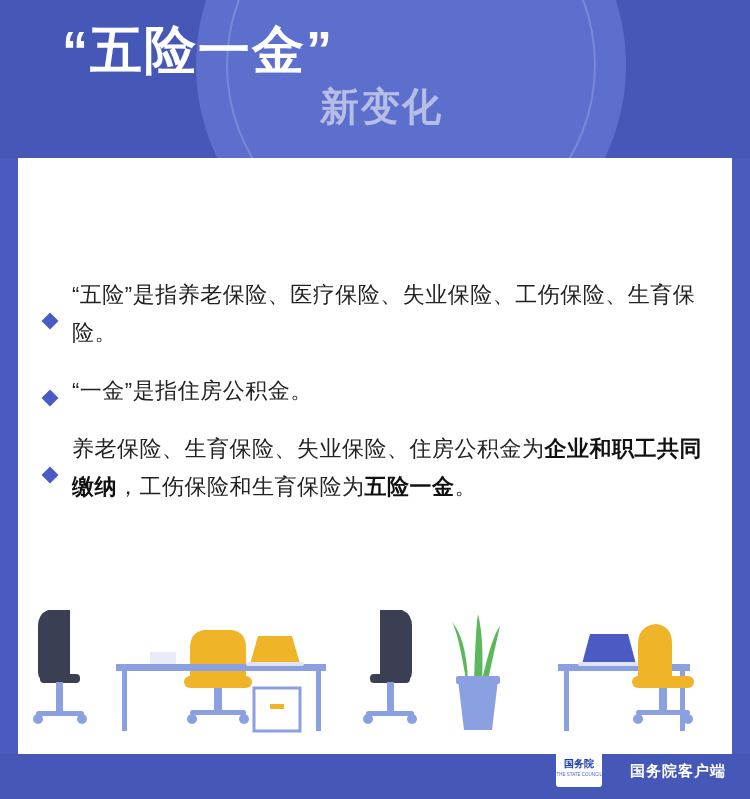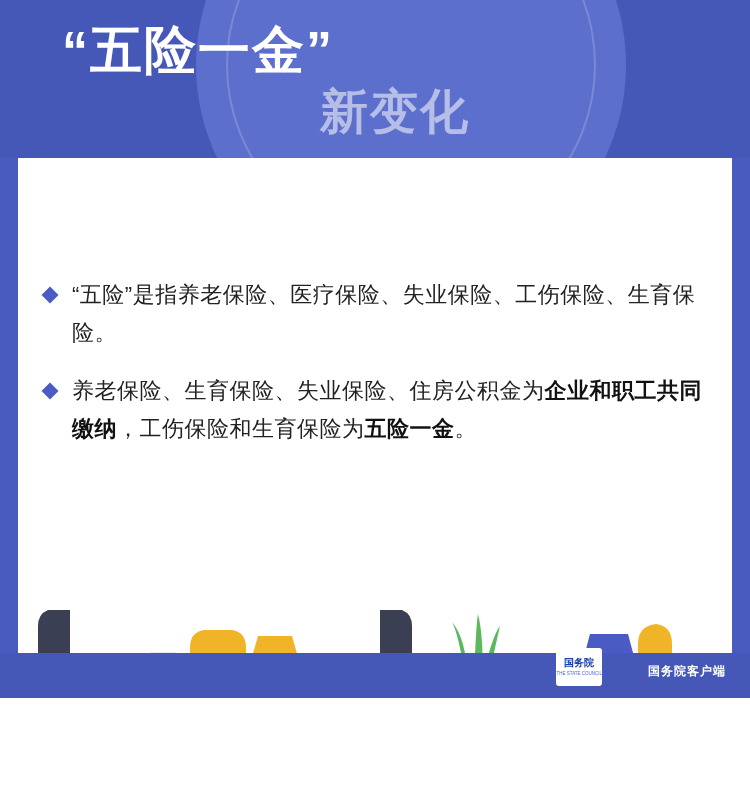--- a/index.html
+++ b/index.html
@@ -4,21 +4,21 @@
 <style>
   * { box-sizing: border-box; margin: 0; padding: 0; }
   html, body {
     width: 750px; height: 799px;
     font-family: "Liberation Sans", "DejaVu Sans", sans-serif;
     background: #ffffff;
     overflow: hidden;
   }
   .page {
     position: relative;
-    width: 750px; height: 698px;
+    width: 750px; height: 799px;
     background: #4a5bbf;
     overflow: hidden;
   }
 
   
   .header {
     position: relative;
     width: 750px; height: 158px;
     background: #4558b8;
     overflow: hidden;
@@ -43,21 +43,21 @@
     font-size: 52px;
     font-weight: bold;
     color: #ffffff;
     letter-spacing: 2px;
     line-height: 1.1;
     white-space: nowrap;
   }
   .header-sub {
     position: absolute;
     left: 320px; top: 86px;
-    font-size: 48px;
+    font-size: 39px;
     font-weight: bold;
     color: rgba(255,255,255,0.55);
     letter-spacing: 2px;
     line-height: 1.1;
     white-space: nowrap;
   }
 
   
   .card {
     position: absolute;
@@ -76,21 +76,21 @@
     white-space: nowrap;
   }
 
   .bullets {
     position: absolute;
     left: 26px; top: 118px;
     width: 660px;
   }
   .bullet-row {
     display: flex;
-    align-items: flex-start;
+    align-items: center;
     margin-bottom: 20px;
   }
   .diamond {
     flex: 0 0 auto;
     width: 12px; height: 12px;
     background: #4a5bc4;
     transform: rotate(45deg);
     margin-top: 13px;
     margin-right: 16px;
   }
@@ -137,21 +137,21 @@
   .footer-badge .bb {
     margin-top: 3px;
     font-size: 5px;
     color: #4a6ad0;
     transform: scale(0.9);
     white-space: nowrap;
   }
   .footer-text {
     position: absolute;
     right: 24px; bottom: 18px;
-    font-size: 12px;
+    font-size: 15px;
     font-weight: bold;
     color: #ffffff;
     letter-spacing: 1px;
   }
 </style>
 </head>
 <body>
 
 <div class="page">
 
@@ -165,20 +165,24 @@
   <div class="card">
 
 
     <div class="bullets">
 
       <div class="bullet-row">
         <div class="diamond"></div>
         <div class="bullet-text">“五险”是指养老保险、医疗保险、失业保险、工伤保险、生育保险。</div>
       </div>
 
+      <div class="bullet-row">
+        <div class="diamond"></div>
+        <div class="bullet-text">“一金”是指住房公积金。</div>
+      </div>
 
       <div class="bullet-row">
         <div class="diamond"></div>
         <div class="bullet-text"><span>养老保险、生育保险、失业保险、住房公积金为</span><b>企业和职工共同缴纳</b><span>，工伤保险和生育保险为</span><b>五险一金</b><span>。</span></div>
       </div>
 
     </div>
 
     <svg class="illo" viewBox="0 0 714 176">
 

